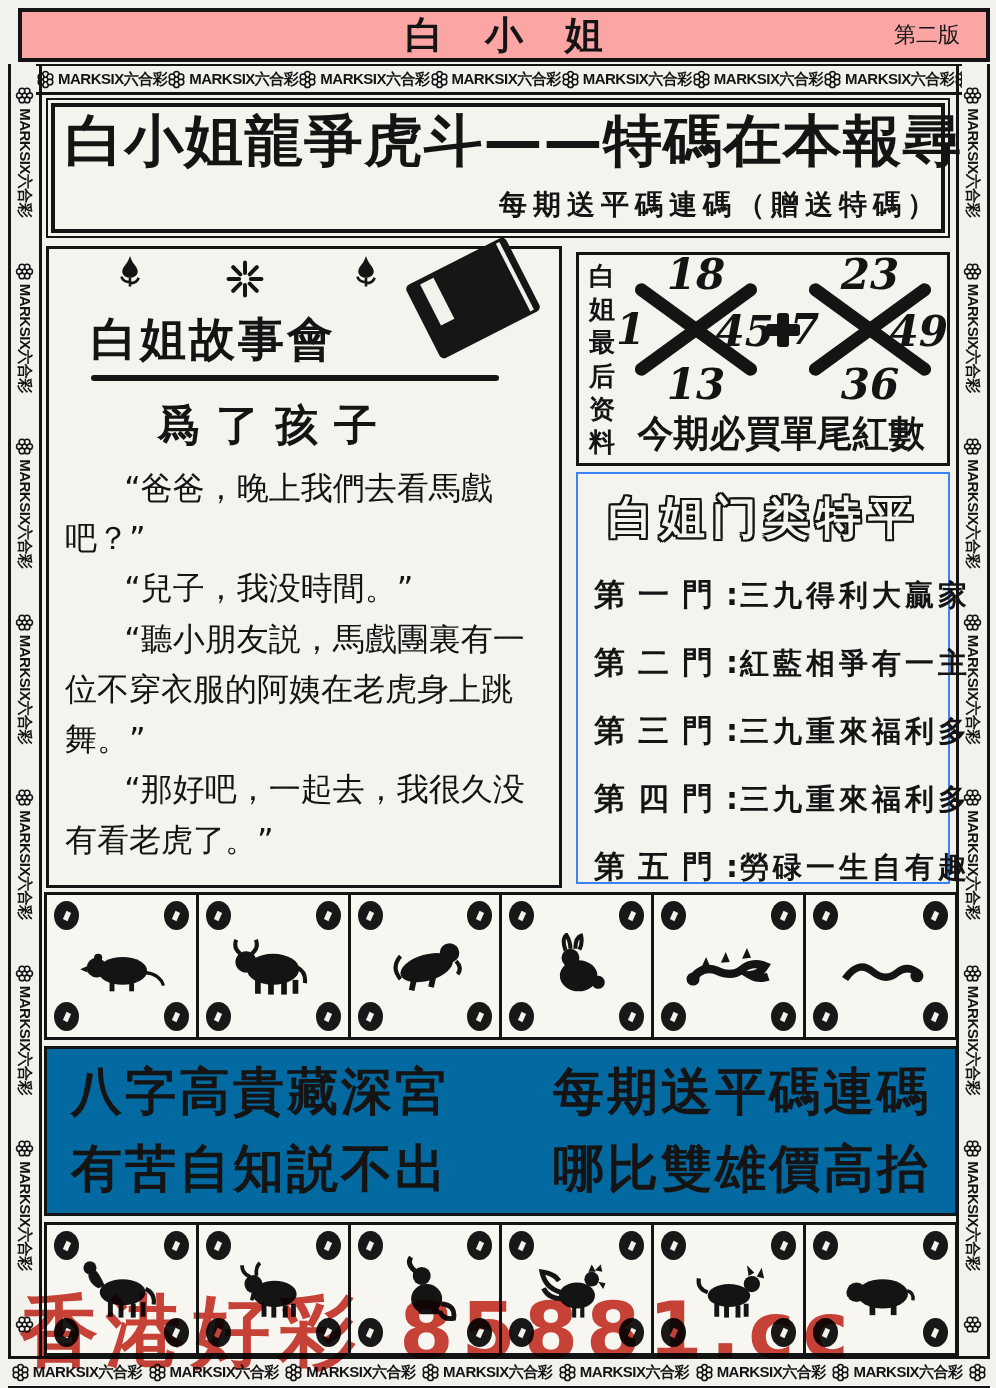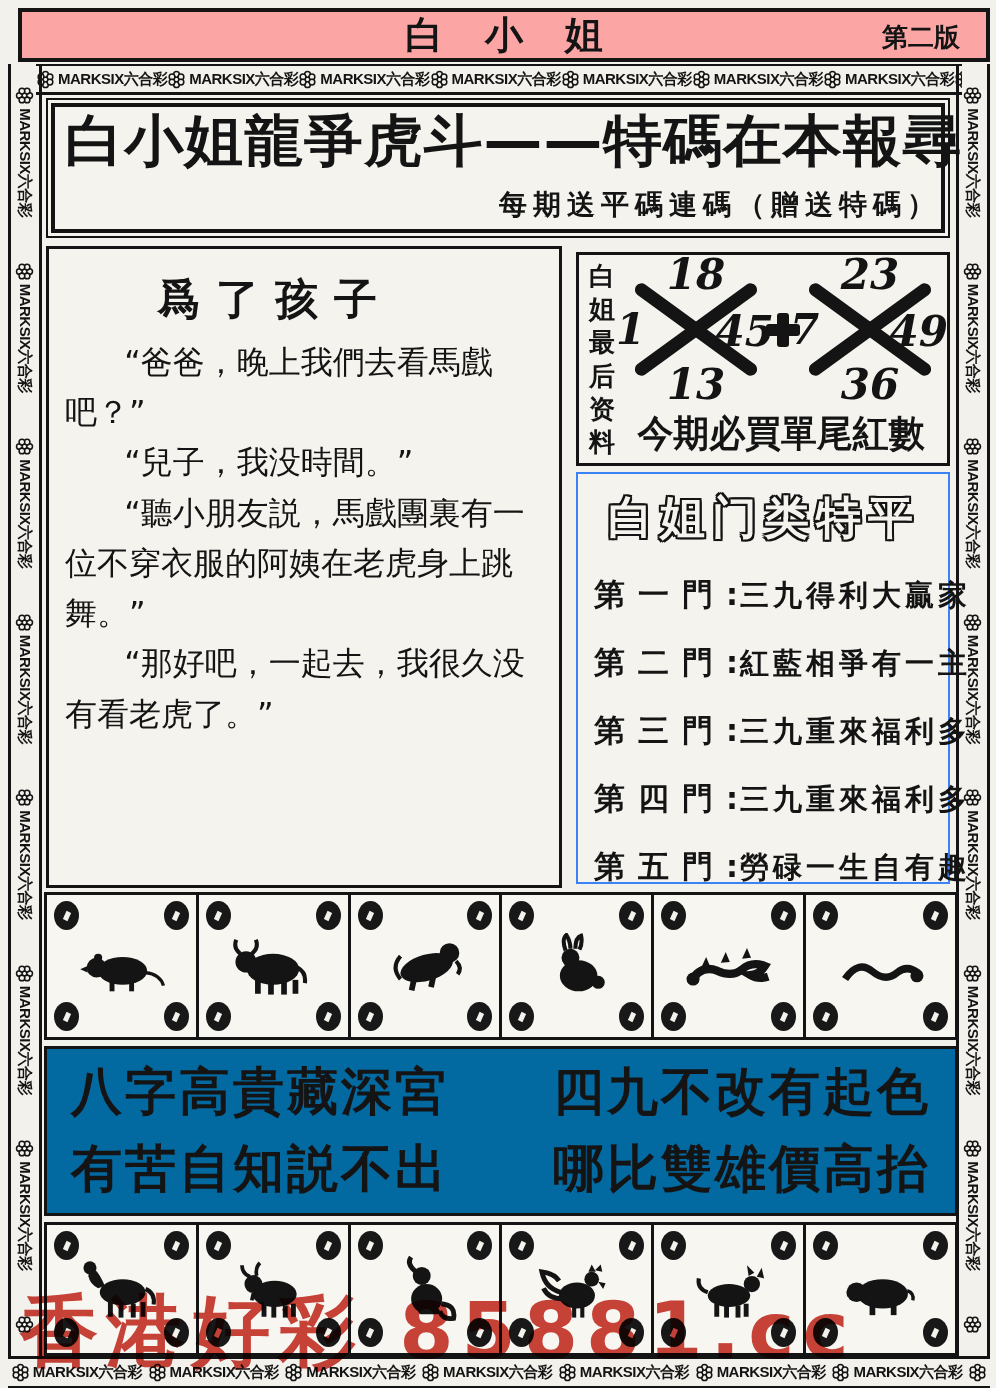--- a/index.html
+++ b/index.html
@@ -3,21 +3,21 @@
 <meta charset="utf-8">
 <style>
   html,body{margin:0;padding:0;background:#ffffff;}
   .page{position:relative;width:996px;height:1388px;background:#f2f1ec;overflow:hidden;
         font-family:"DejaVu Sans",sans-serif;color:#141414;}
 
   
   .titlebar{position:absolute;left:18px;top:8px;width:964px;height:46px;border:4px solid #141414;
             display:flex;align-items:center;justify-content:center;background:#fca5a5;}
   .page-title{font-family:"DejaVu Serif",serif;font-size:38px;font-weight:700;letter-spacing:1.1em;text-indent:1.1em;}
-  .edition{position:absolute;right:26px;top:8px;font-size:26px;font-weight:700;font-family:"DejaVu Serif",serif;}
+  .edition{position:absolute;right:26px;top:8px;font-size:22px;font-weight:400;font-family:"DejaVu Serif",serif;}
 
   
   .ms-strip{display:flex;align-items:center;justify-content:space-around;overflow:hidden;}
   .ms-item{display:flex;align-items:center;gap:3px;white-space:nowrap;}
   .ms-label{font-size:15px;font-weight:700;letter-spacing:-0.5px;font-family:"Liberation Sans",sans-serif;}
   .flower{width:19px;height:19px;flex:0 0 auto;}
   .strip-top{position:absolute;left:36px;top:64px;width:926px;height:26px;border-top:2px solid #141414;border-bottom:3px solid #141414;}
   .strip-bottom{position:absolute;left:8px;top:1356px;width:982px;height:27px;border-top:3px solid #141414;border-bottom:3px solid #141414;}
   .v-wrap{position:absolute;top:64px;width:28px;height:1292px;border-left:3px solid #141414;border-right:3px solid #141414;box-sizing:content-box;overflow:visible;}
   .v-wrap.left{left:8px;} .v-wrap.right{left:956px;}
@@ -552,20 +552,47 @@
     </div>
 
   <div class="headline-box">
     <div class="headline-inner">
       <div class="headline">白小姐龍爭虎斗——特碼在本報尋</div>
       <div class="subheadline">每期送平碼連碼（贈送特碼）</div>
     </div>
   </div>
 
   <div class="story-box">
+    <div class="story-head">
+      <span class="deco tulip1">
+        <svg viewBox="0 0 24 30">
+            <path d="M12 1 C10 8 6 10 5 14 C4 18 8 21 12 21 C16 21 20 18 19 14 C18 10 14 8 12 1 Z" fill="#141414"></path>
+            <path d="M12 21 L12 29 M12 25 C8 25 5 23 4 20 M12 26 C16 26 19 24 20 21" stroke="#141414" stroke-width="2.4" fill="none"></path>
+          </svg>
+      </span>
+      <span class="deco burst">
+        <svg viewBox="0 0 34 34">
+            <g stroke="#141414" stroke-width="3.4" stroke-linecap="round" fill="none">
+              <path d="M17 3 V12 M17 22 V31 M3 17 H12 M22 17 H31 M7 7 L13 13 M21 21 L27 27 M27 7 L21 13 M13 21 L7 27"></path>
+            </g>
+          </svg>
+      </span>
+      <span class="deco tulip2">
+        <svg viewBox="0 0 24 30">
+            <path d="M12 1 C10 8 6 10 5 14 C4 18 8 21 12 21 C16 21 20 18 19 14 C18 10 14 8 12 1 Z" fill="#141414"></path>
+            <path d="M12 21 L12 29 M12 25 C8 25 5 23 4 20 M12 26 C16 26 19 24 20 21" stroke="#141414" stroke-width="2.4" fill="none"></path>
+          </svg>
+      </span>
+      <div class="book">
+        <span class="book-label"></span>
+        <span class="book-edge"></span>
+      </div>
+      <div class="story-box-title">白姐故事會</div>
+      <div class="story-underline"></div>
+    </div>
     <div class="story-title">爲了孩子</div>
     <div class="story-body" id="story-body">
         <p>“爸爸，晚上我們去看馬戲吧？”</p>
         <p>“兒子，我没時間。”</p>
         <p>“聽小朋友説，馬戲團裏有一位不穿衣服的阿姨在老虎身上跳舞。”</p>
         <p>“那好吧，一起去，我很久没有看老虎了。”</p>
       </div>
   </div>
 
   <div class="numbers-box">
@@ -717,21 +744,21 @@
         <div class="z-animal"><svg viewBox="0 0 120 80">
             <path d="M16 56 q16 -24 34 -9 q16 13 30 1 q12 -10 26 1" stroke="#141414" stroke-width="9" fill="none"></path>
             <circle cx="104" cy="52" r="8" fill="#141414"></circle>
           </svg></div>
       </div>
     </div>
 
   <div class="poem-box">
     <div class="poem-line">
       <span>八字高貴藏深宮</span>
-      <span>四九不改有起色</span>
+      <span>每期送平碼連碼</span>
     </div>
     <div class="poem-line">
       <span>有苦自知説不出</span>
       <span>哪比雙雄價高抬</span>
     </div>
   </div>
 
   <div class="zodiac-strip row2" id="zodiac-row2">
       <div class="z-cell">
         <span class="coin tl"></span>

